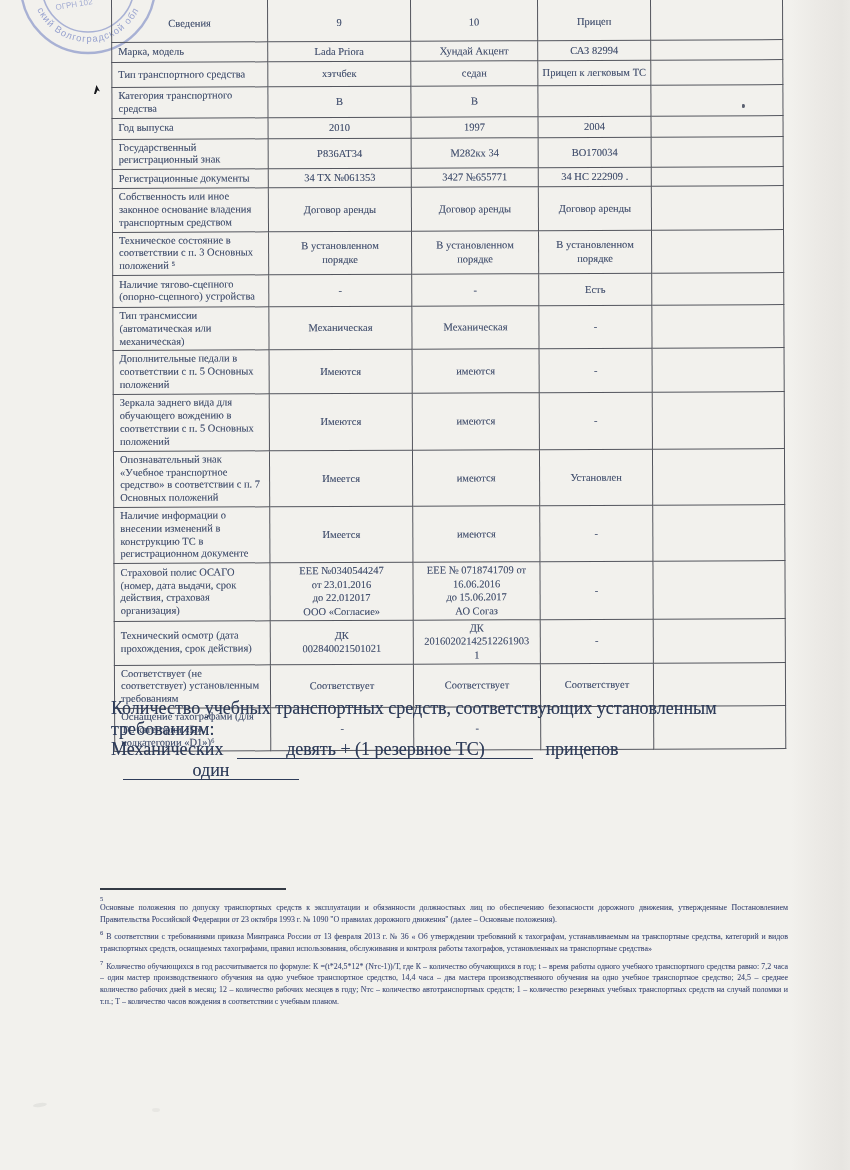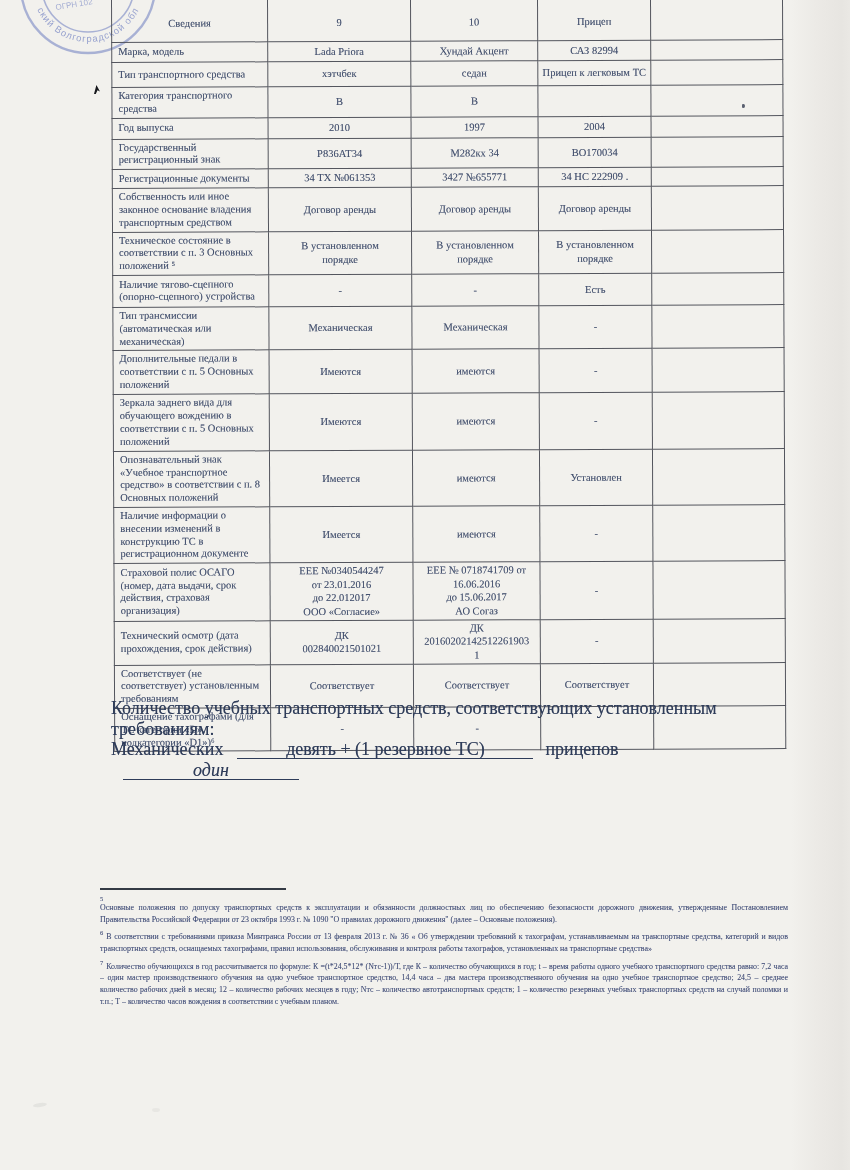--- a/index.html
+++ b/index.html
@@ -31,21 +31,21 @@
   .summary{
     position:absolute;left:111px;top:698px;width:692px;
     font-size:18px;line-height:20.6px;color:#2e3c59;
     text-shadow:0 0 .5px rgba(46,60,89,.5);
   }
   .blank{
     display:inline-block;border-bottom:1.6px solid #2e3c59;
     text-align:center;line-height:17px;
   }
   .b1{width:296px;margin-left:14px;margin-right:12px;}
-  .b2{width:176px;margin-left:12px;font-style:italic;}
+  .b2{width:176px;margin-left:12px;}
   .b3{width:66px;margin:0 3px;}
   
   .fn-sep{position:absolute;left:100px;top:888px;width:186px;height:2px;background:#343a44;}
   .footnotes{
     position:absolute;left:100px;top:894px;width:688px;
     font-size:7.9px;line-height:1.5;color:#44507a;text-align:justify;
     text-shadow:0 0 .4px rgba(68,80,122,.4);
   }
   .fn{margin-bottom:3px;}
   .fn-num{vertical-align:super;font-size:6.5px;margin-right:3px;}
@@ -175,21 +175,21 @@
             <td class="val"></td>
           </tr>
           <tr style="height: 57px;">
             <td class="label">Зеркала заднего вида для обучающего вождению в соответствии с  п. 5 Основных положений</td>
             <td class="val">Имеются</td>
             <td class="val">имеются</td>
             <td class="val">-</td>
             <td class="val"></td>
           </tr>
           <tr style="height: 50px;">
-            <td class="label">Опознавательный знак «Учебное транспортное средство» в соответствии с п. 8 Основных положений</td>
+            <td class="label">Опознавательный знак «Учебное транспортное средство» в соответствии с п. 7 Основных положений</td>
             <td class="val">Имеется</td>
             <td class="val">имеются</td>
             <td class="val">Установлен</td>
             <td class="val"></td>
           </tr>
           <tr style="height: 51px;">
             <td class="label">Наличие информации о внесении изменений в конструкцию ТС в регистрационном документе</td>
             <td class="val">Имеется</td>
             <td class="val">имеются</td>
             <td class="val">-</td>

